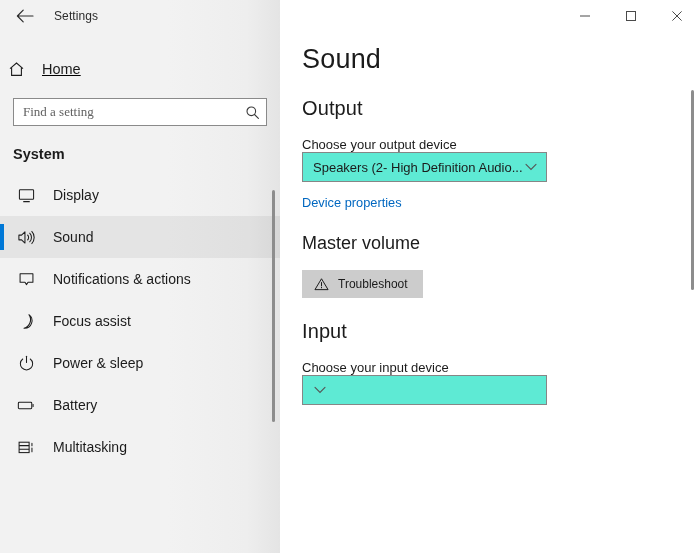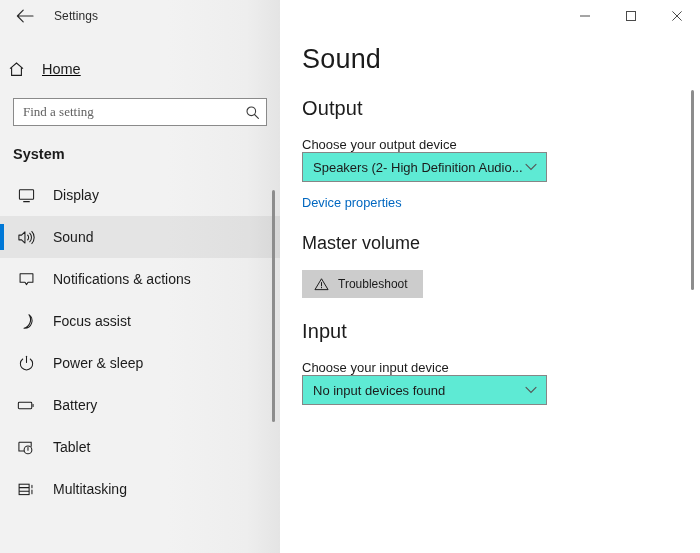--- a/index.html
+++ b/index.html
@@ -371,30 +371,20 @@
         <span class="nav-ico">
           <svg width="18" height="17" viewBox="0 0 19 18" fill="none" stroke="currentColor" stroke-width="1.1">
             <rect x="1.4" y="5.6" width="14.2" height="6.8" rx="1"></rect>
             <path d="M17 8 V10" stroke-linecap="round"></path>
           </svg>
         </span>
         <span class="nav-label">Battery</span>
       </div>
 
 
-      <div class="nav-item">
-        <span class="nav-ico">
-          <svg width="18" height="17" viewBox="0 0 19 18" fill="none" stroke="currentColor" stroke-width="1.1">
-            <path d="M2 3.4 H15 V8.2 M2 3.4 V12.6 H7.6"></path>
-            <circle cx="11.6" cy="11.6" r="4.1"></circle>
-            <path d="M11.6 9 V11.8" stroke-linecap="round"></path>
-          </svg>
-        </span>
-        <span class="nav-label">Tablet</span>
-      </div>
 
       <div class="nav-item">
         <span class="nav-ico">
           <svg width="18" height="17" viewBox="0 0 19 18" fill="none" stroke="currentColor" stroke-width="1.1">
             <rect x="2.2" y="3.4" width="10.6" height="11"></rect>
             <path d="M2.2 7 H12.8 M2.2 10.8 H12.8"></path>
             <path d="M15.8 4.4 V7.2 M15.8 9.6 V13.4" stroke-linecap="round"></path>
           </svg>
         </span>
         <span class="nav-label">Multitasking</span>
@@ -459,21 +449,20 @@
         <span>Troubleshoot</span>
       </button>
 
       <br>
 
       <div class="group-title">Input</div>
 
       <div class="field-label">Choose your input device</div>
 
       <div class="combo">
-        <span class="val">No input devices found</span>
         <span class="chev">
           <svg width="12" height="8" viewBox="0 0 12 8" fill="none" stroke="currentColor" stroke-width="1.1">
               <path d="M1 1.4 L6 6.4 L11 1.4" stroke-linecap="round"></path>
             </svg>
         </span>
       </div>
 
     </div>
 
     <div class="main-scrollbar"></div>

